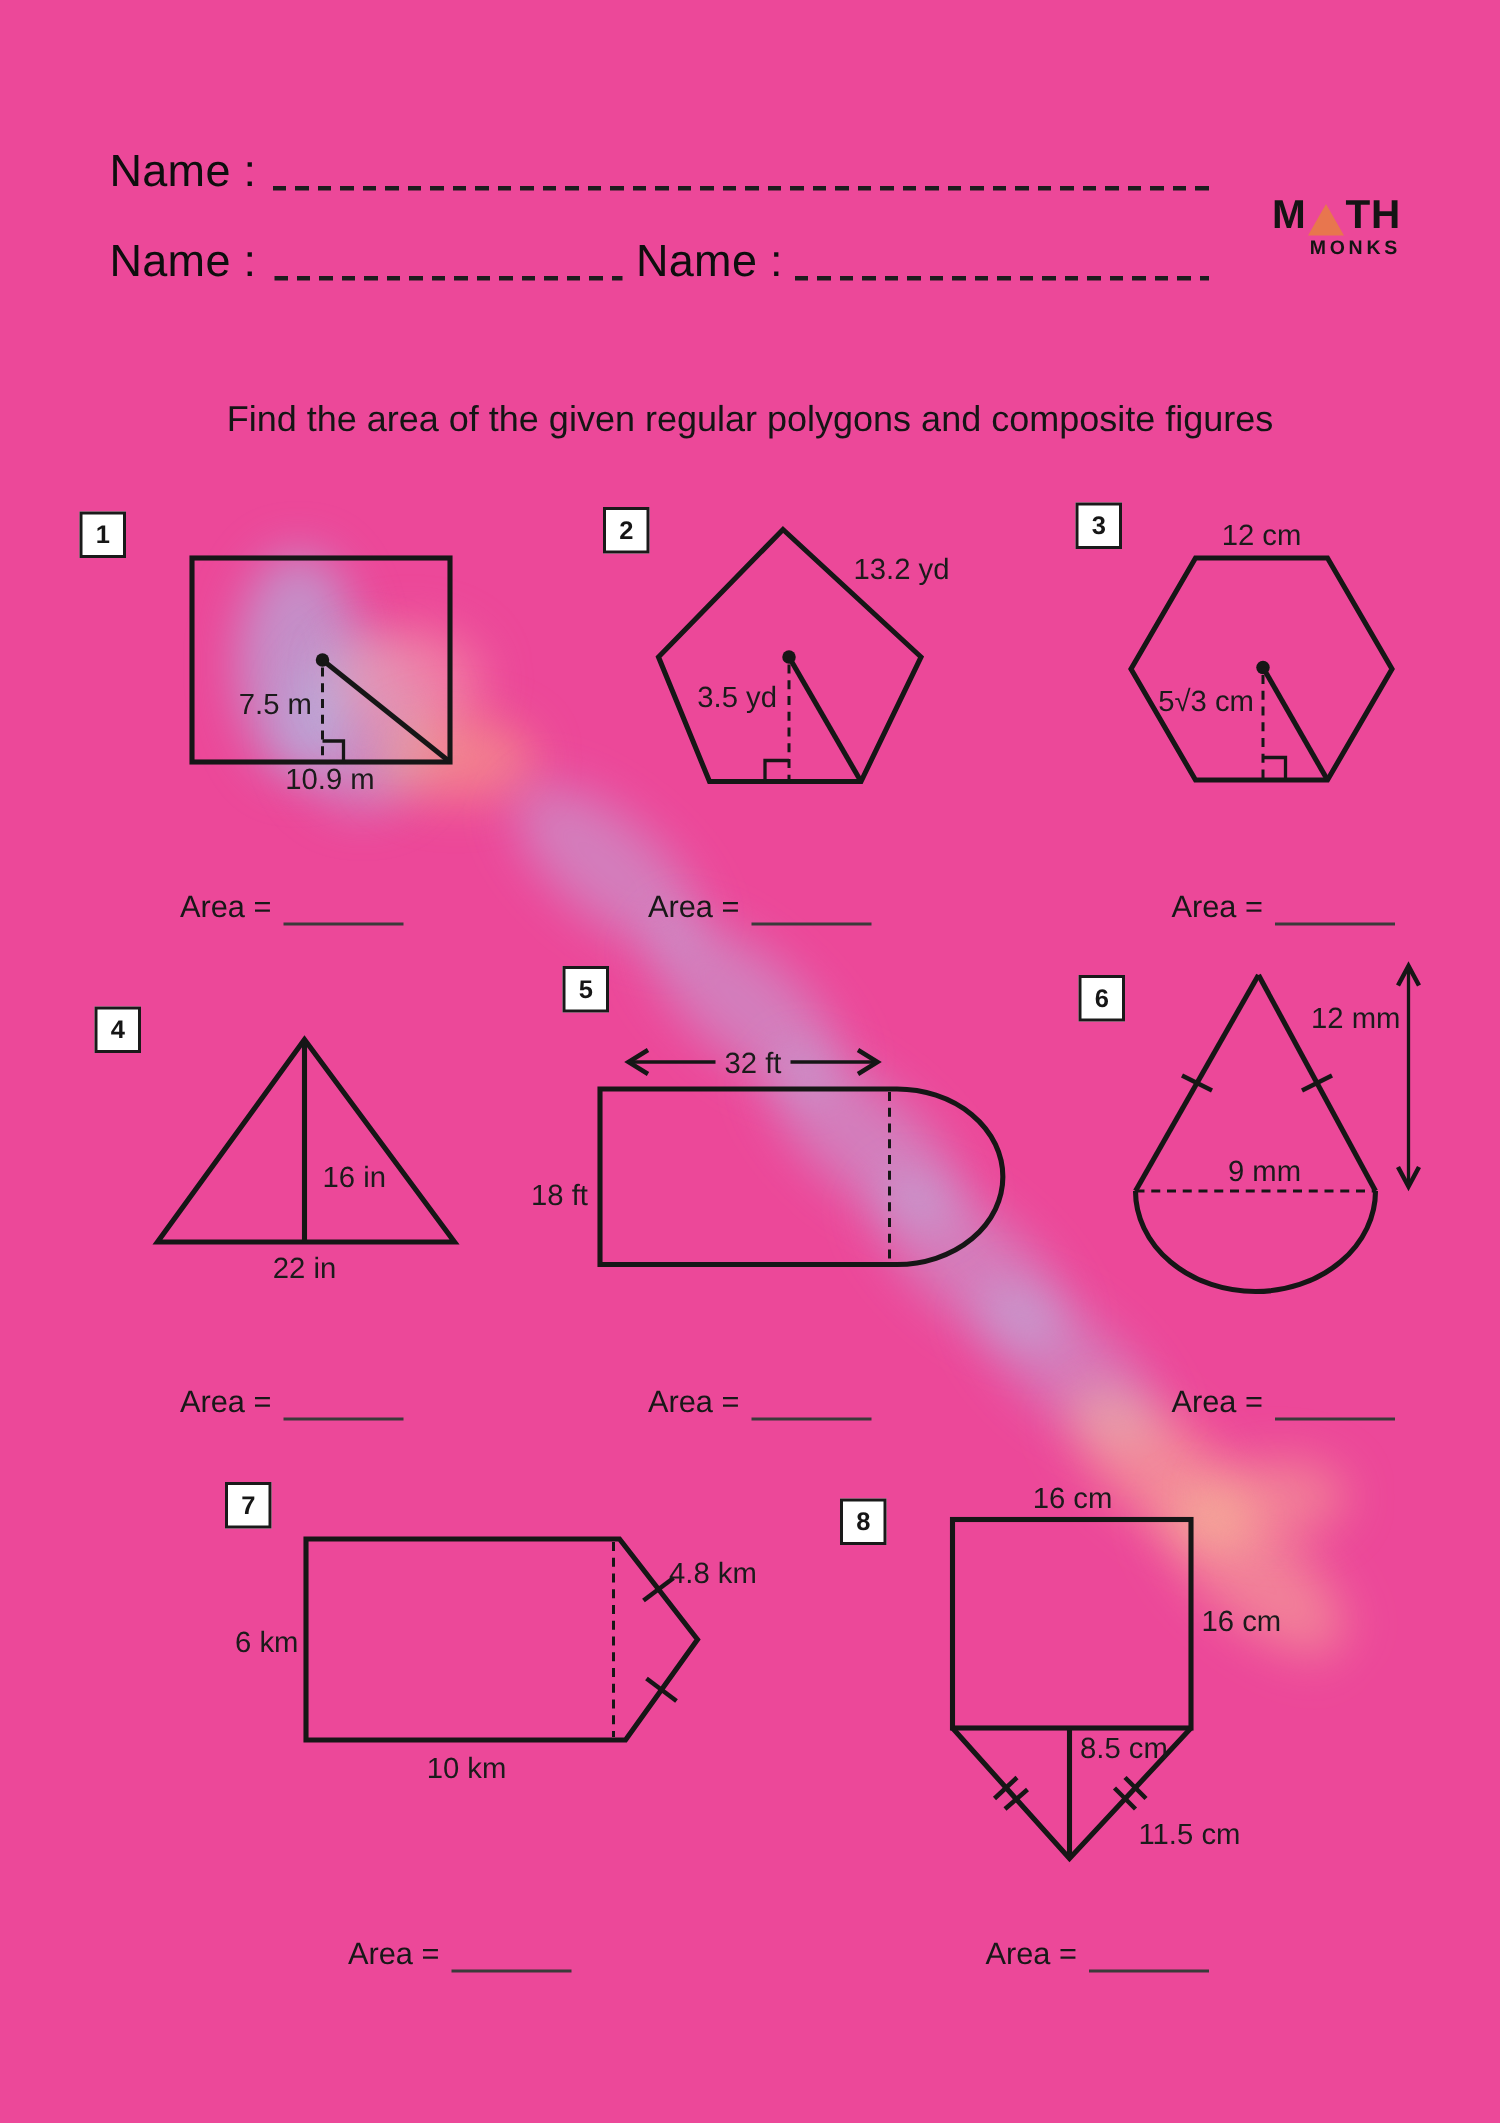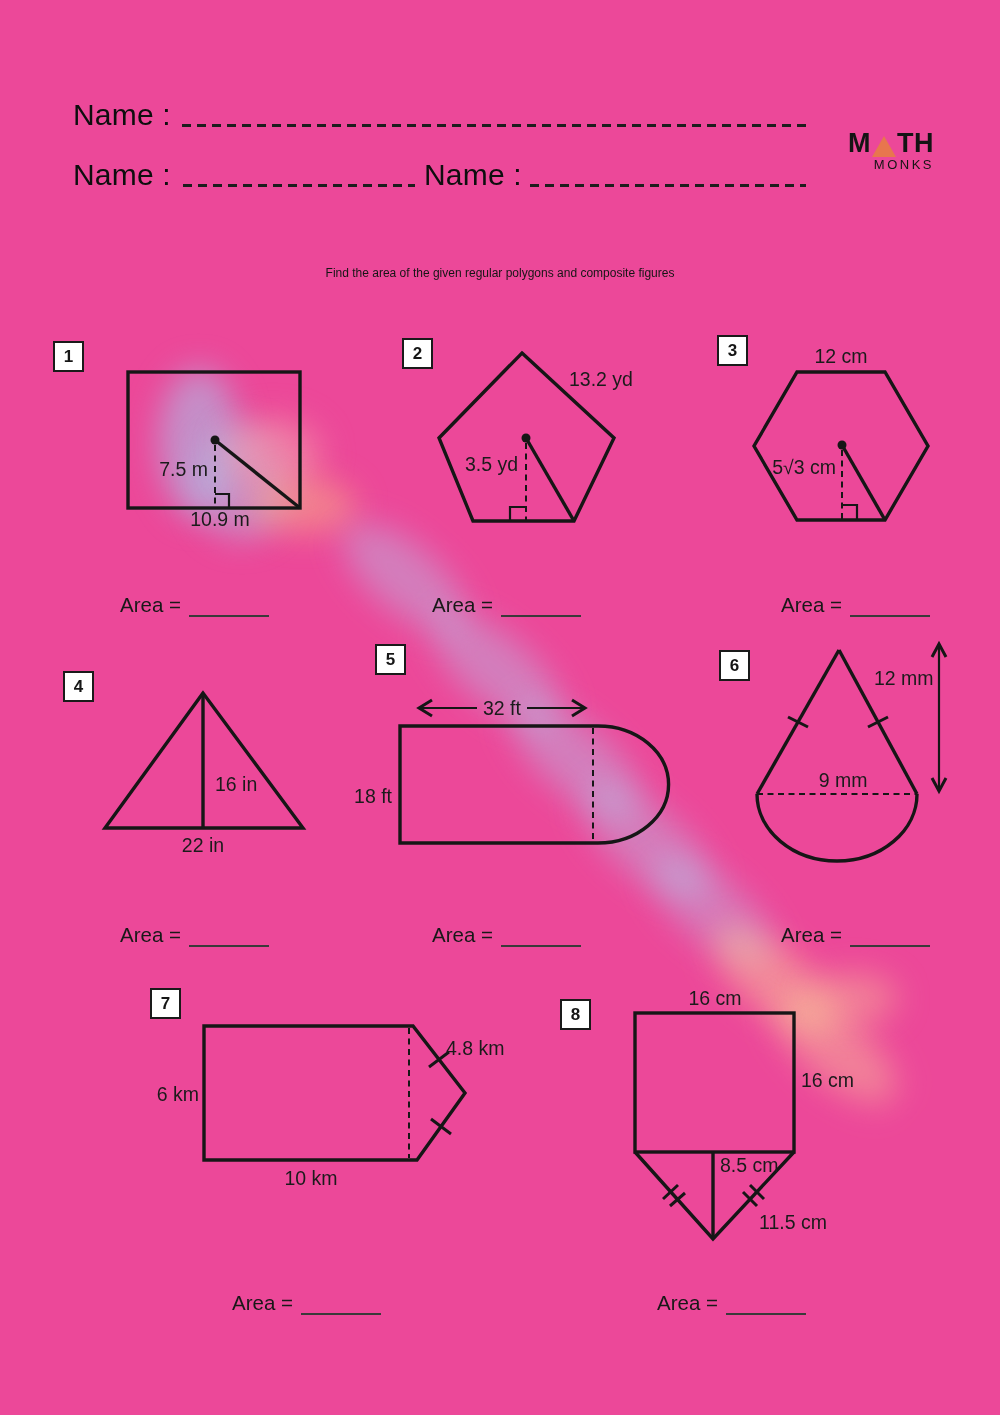--- a/index.html
+++ b/index.html
@@ -24,26 +24,26 @@
 
   
   .hlabel { position:absolute; font-size:30px; letter-spacing:.2px; color:#0e0e0e; }
   .dashline { position:absolute; height:3px;
     background:repeating-linear-gradient(90deg,#1d1d1d 0 9px, transparent 9px 15px); }
 
   .logo { position:absolute; left:830px; top:128px; width:104px; }
   .logo-top { display:flex; align-items:flex-end; justify-content:flex-end; font-weight:700; font-size:27px; letter-spacing:.5px; color:#141414; }
   .logo-tri { width:0; height:0; border-left:12px solid transparent; border-right:12px solid transparent;
               border-bottom:21px solid #E8764E; margin:0 1px 2px 1px; }
-  .logo-sub { text-align:right; font-weight:400; font-size:13px; letter-spacing:2.5px; color:#141414; margin-top:-2px; }
+  .logo-sub { text-align:right; font-weight:700; font-size:13px; letter-spacing:2.5px; color:#141414; margin-top:-2px; }
 
   .titlebox { position:absolute; left:132px; top:212px; width:752px; height:42px;
     border:3.5px solid #111; border-radius:26px; display:flex; align-items:center; justify-content:center;
     font-size:24.5px; font-weight:500; letter-spacing:-.2px; background:rgba(255,255,255,.6); }
-  .subtitle { position:absolute; left:0; right:0; top:266px; text-align:center; font-size:12px; color:#151515; }
+  .subtitle { position:absolute; left:0; right:0; top:266px; text-align:center; font-size:24px; color:#151515; }
 
   
   .badge { position:absolute; width:27px; height:27px; border:2.5px solid #1a1a1a; background:#fff;
     display:flex; align-items:center; justify-content:center; font-size:17px; font-weight:700; }
 
   
   .fig { position:absolute; }
   .fig path, .fig line, .fig polyline, .fig polygon, .fig rect { fill:none; stroke:#161616; }
   .fig text { font-size:19.5px; fill:#1b1b1b; stroke:none; font-family:"Liberation Sans", sans-serif; }
   .s  { stroke-width:3.4px; }

